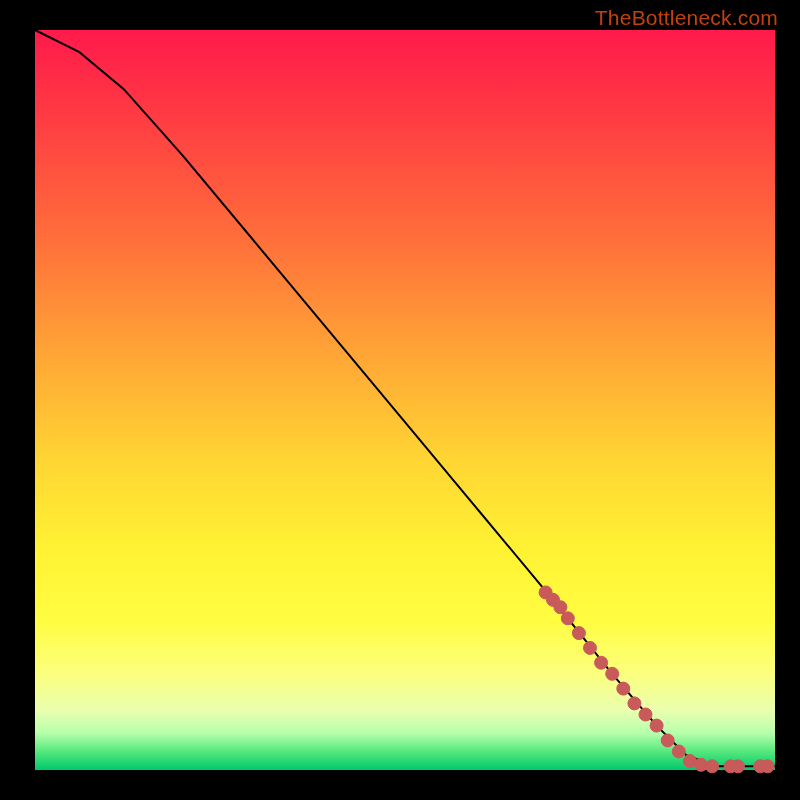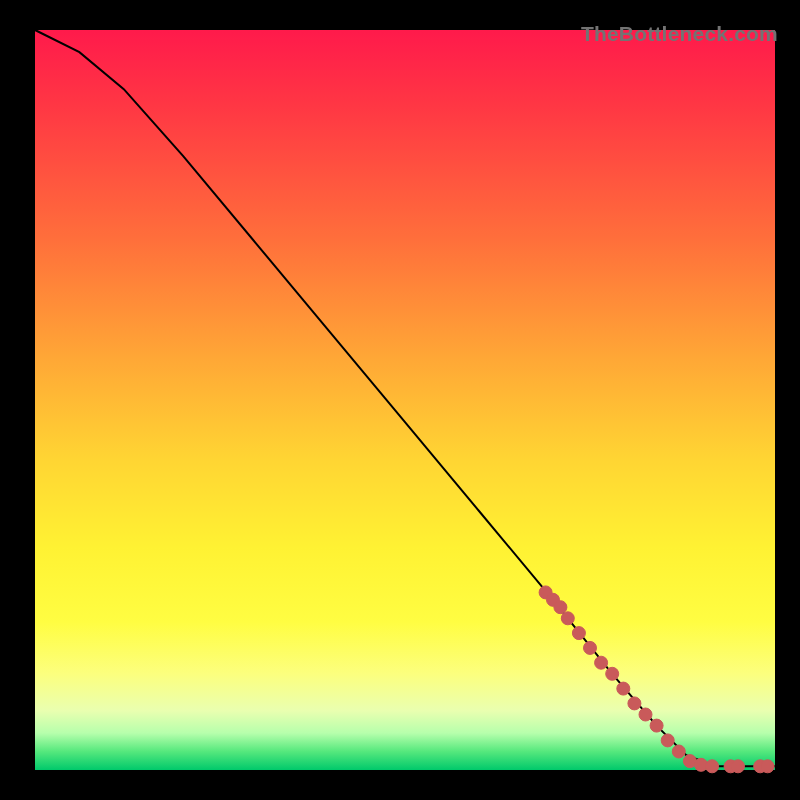--- a/index.html
+++ b/index.html
@@ -39,25 +39,24 @@
       #e9ffb0 92%,
       #b7ffac 95%,
       #55e87d 97.5%,
       #00c96b 100%
     );
   }
   .watermark {
     position: absolute;
     top: 6px;
     right: 22px;
-    color: #737373;
+    color: #c2410c;
     font-size: 21px;
     letter-spacing: 0.2px;
-    font-weight: 700;
-    margin-top: 16px;
+    font-weight: 400;
   }
   svg.overlay {
     position: absolute;
     left: 35px;
     top: 30px;
     width: 740px;
     height: 740px;
     overflow: visible;
   }
   .curve {

